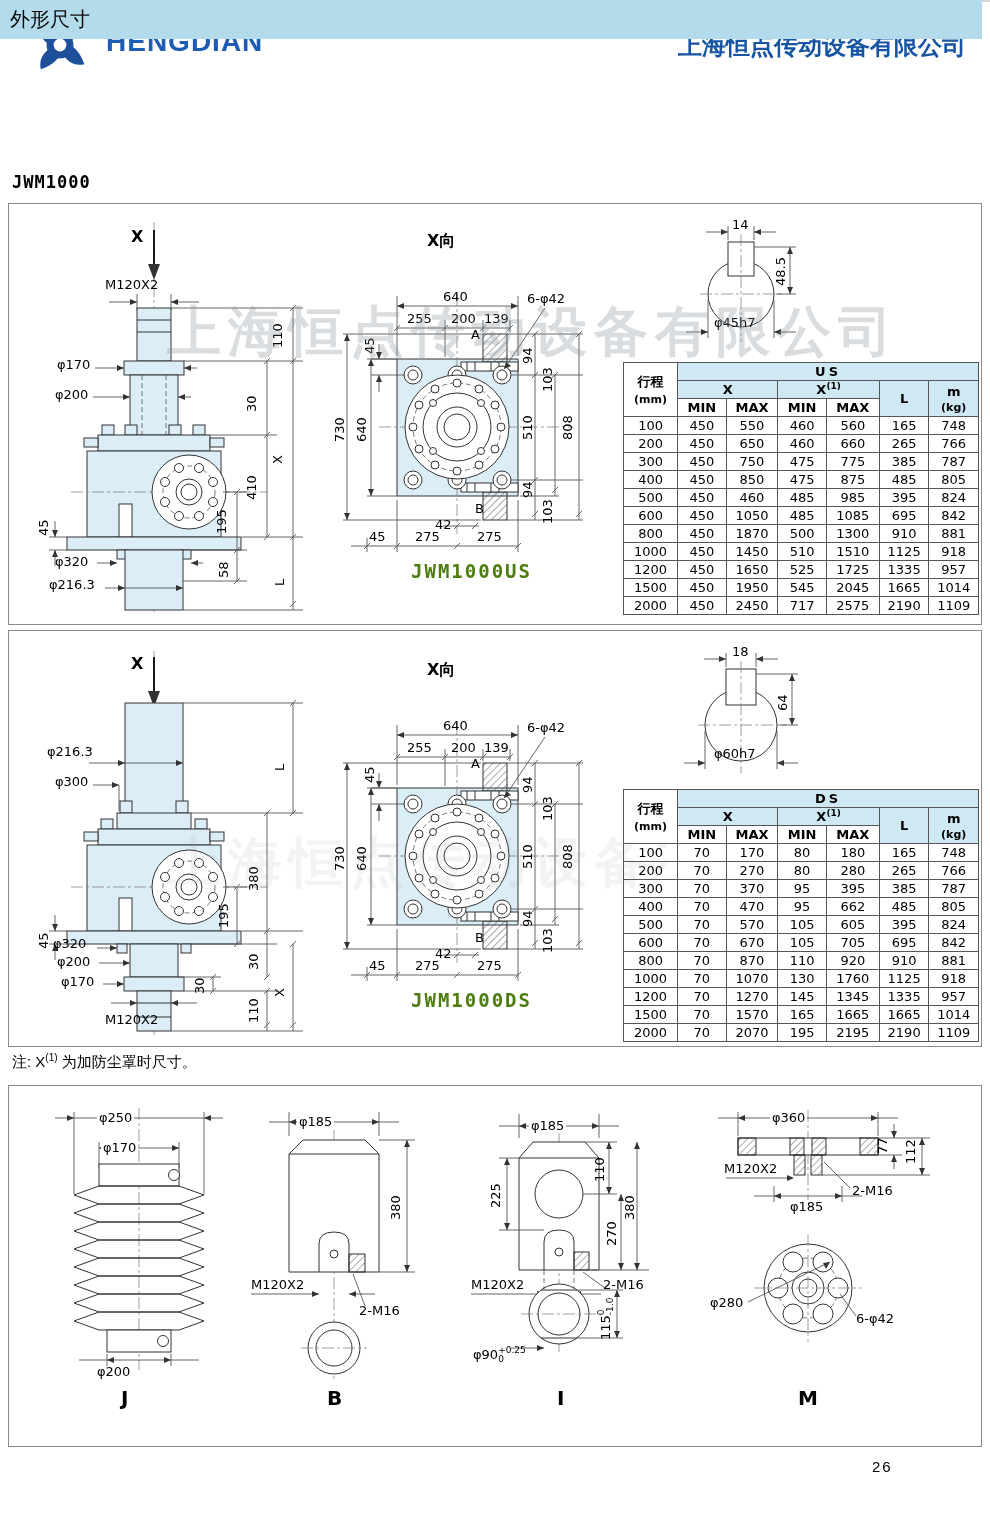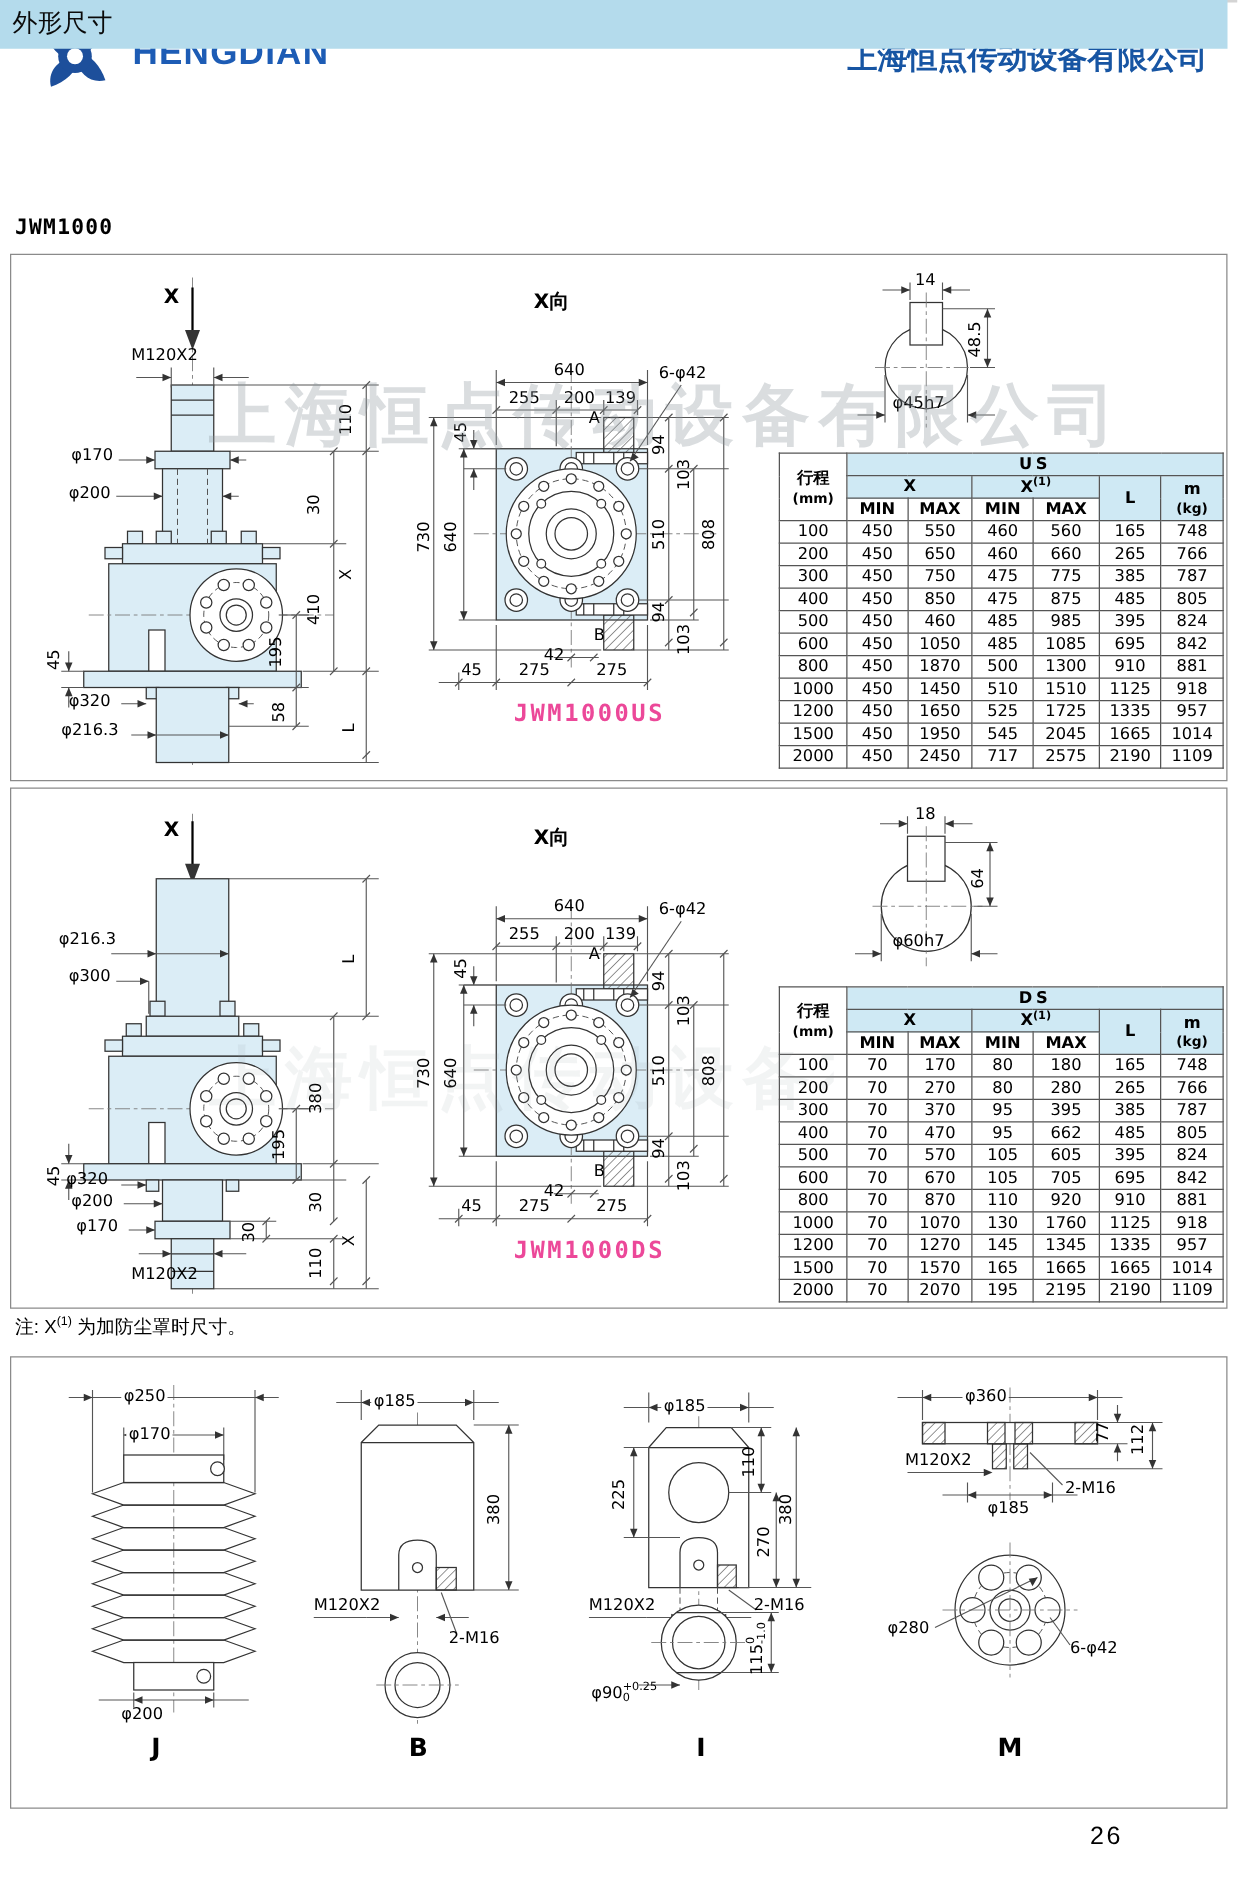--- a/index.html
+++ b/index.html
@@ -8,21 +8,21 @@
   .abs{position:absolute}
   .box{position:absolute;border:1px solid #8a8a8a;background:#fff}
   .dwg{position:absolute}
   .dwg svg{position:absolute;left:0;top:0}
   .dlabel{position:absolute;font:13px "DejaVu Sans",sans-serif;line-height:14px;
           color:#000;white-space:nowrap}
   .rot{transform:rotate(-90deg);transform-origin:0 0}
   .wbg{background:#fff;padding:0 2px}
   .big{font-size:16px;font-weight:bold}
   .cap{position:absolute;font:bold 19px "DejaVu Sans Mono",monospace;
-       letter-spacing:2px;color:#ec4899}
+       letter-spacing:2px;color:#4d7c0f}
   .cap2{position:absolute;font:bold 20px "DejaVu Sans",sans-serif;color:#000}
   
   .s{stroke:#333;fill:none;stroke-width:1}
   .part{fill:#dbedf6;stroke:#333;stroke-width:1}
   .white{fill:#fff;stroke:#333;stroke-width:1}
   .dim{stroke:#555;stroke-width:.9;fill:none}
   .cl{stroke:#777;stroke-width:.7;stroke-dasharray:12 3 3 3;fill:none}
   .dash{stroke:#555;stroke-width:.8;stroke-dasharray:5 3;fill:none}
   .arr{fill:#333;stroke:none}
   .hd-rule{position:absolute;left:0;top:84;width:990px;height:2px;background:#d4d4d4}
@@ -35,21 +35,21 @@
   table.spec{position:absolute;border-collapse:collapse;background:#fff;
              font:13px "DejaVu Sans",sans-serif;text-align:center;z-index:4}
   table.spec th,table.spec td{border:1px solid #555;padding:0 2px;height:17px;
              min-width:40px;font-weight:normal}
   table.spec th{font-weight:bold}
   .hdr-blue{background:#cfe9f4}
   table.spec sup{font-size:9px}
   .small{font-size:11px}
   .note{position:absolute;left:12px;top:1052px;font-size:15px}
   .note sup{font-size:10px}
-  .pgnum{position:absolute;left:872px;top:1458px;font-size:20px;letter-spacing:2px}
+  .pgnum{position:absolute;left:872px;top:1458px;font-size:15px;letter-spacing:2px}
 </style>
 </head>
 <body>
 
 <div class="abs" style="left:0;top:0;width:990px;height:86px">
   <svg style="position:absolute;left:28px;top:12px" width="64" height="66" viewBox="0 0 100 100">
     <g fill="#1d4f9b">
       <path d="M52,50 C44,26 30,16 12,20 C18,38 30,52 47,55 C51,55 53,53 52,50 Z"></path>
       <path d="M52,50 C44,26 30,16 12,20 C18,38 30,52 47,55 C51,55 53,53 52,50 Z" transform="rotate(90 50 50)"></path>
       <path d="M52,50 C44,26 30,16 12,20 C18,38 30,52 47,55 C51,55 53,53 52,50 Z" transform="rotate(180 50 50)"></path>

